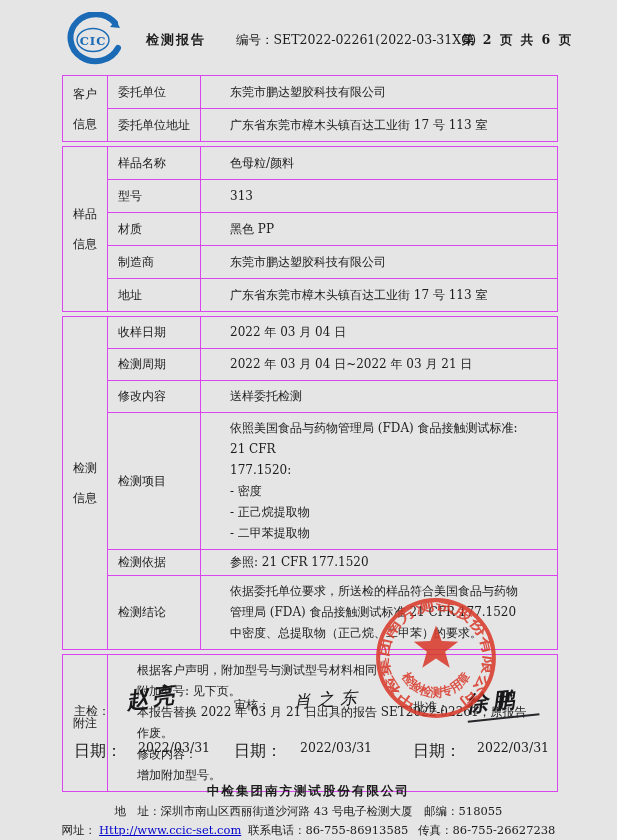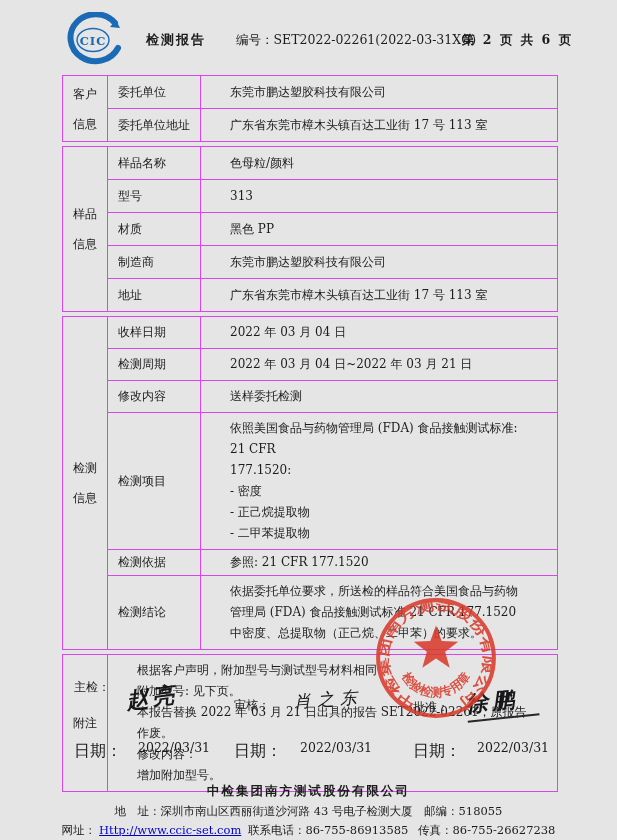--- a/index.html
+++ b/index.html
@@ -142,21 +142,21 @@
 附加型号: 见下页。
 本报告替换 2022 年 03 月 21 日出具的报告 SET2022-02261，原报告作废。
 修改内容：
 增加附加型号。</td>
       </tr>
     </tbody>
       </table>
 
   </div>
 
-  <div class="sig-label" style="left:74px; top:679px;">主检：</div>
+  <div class="sig-label" style="left:74px; top:703px;">主检：</div>
   <div class="sig-name" style="left:126px; top:683px;">赵亮</div>
 
   <div class="sig-label" style="left:234px; top:697px;">审核：</div>
   <div class="sig-name mid" style="left:294px; top:688px;">肖之东</div>
 
   <div class="sig-label" style="left:413px; top:699px;">批准：</div>
   <div class="sig-name approve" style="left:466px; top:686px;">徐鹏</div>
 
   <div class="date-label" style="left:74px;  top:741px;">日期：</div>
   <div class="date-value" style="left:138px; top:740px;">2022/03/31</div>

